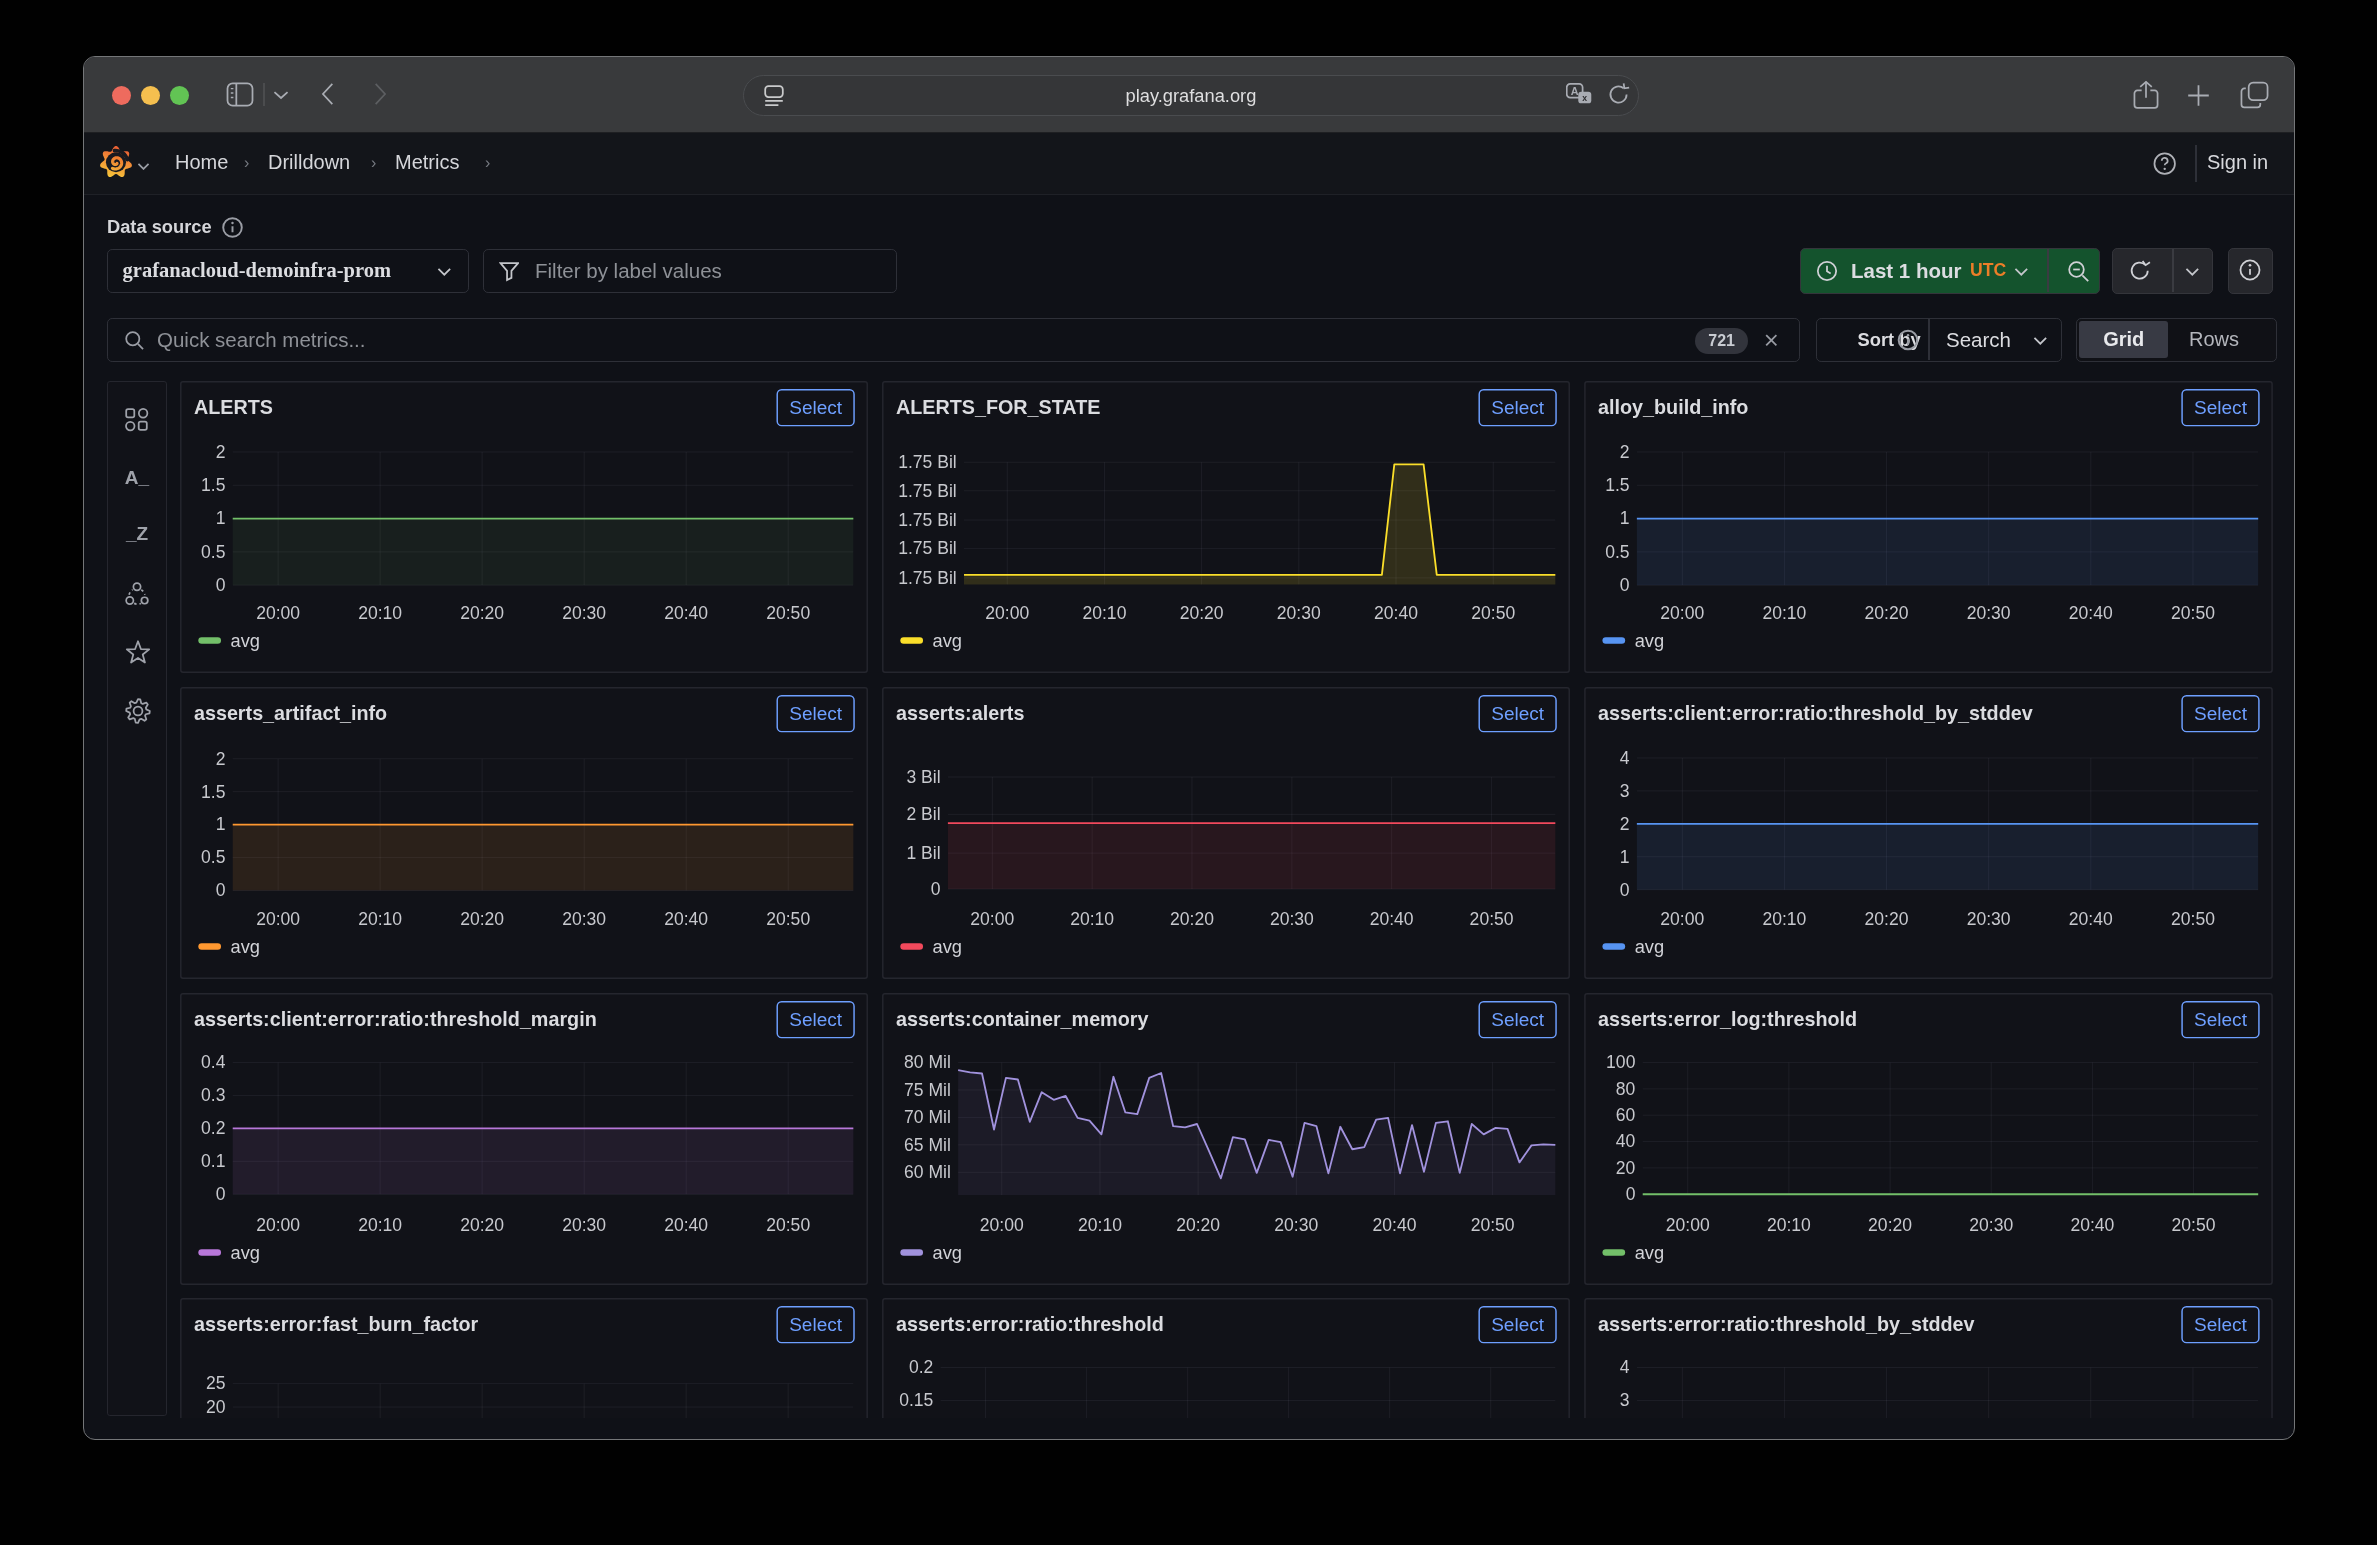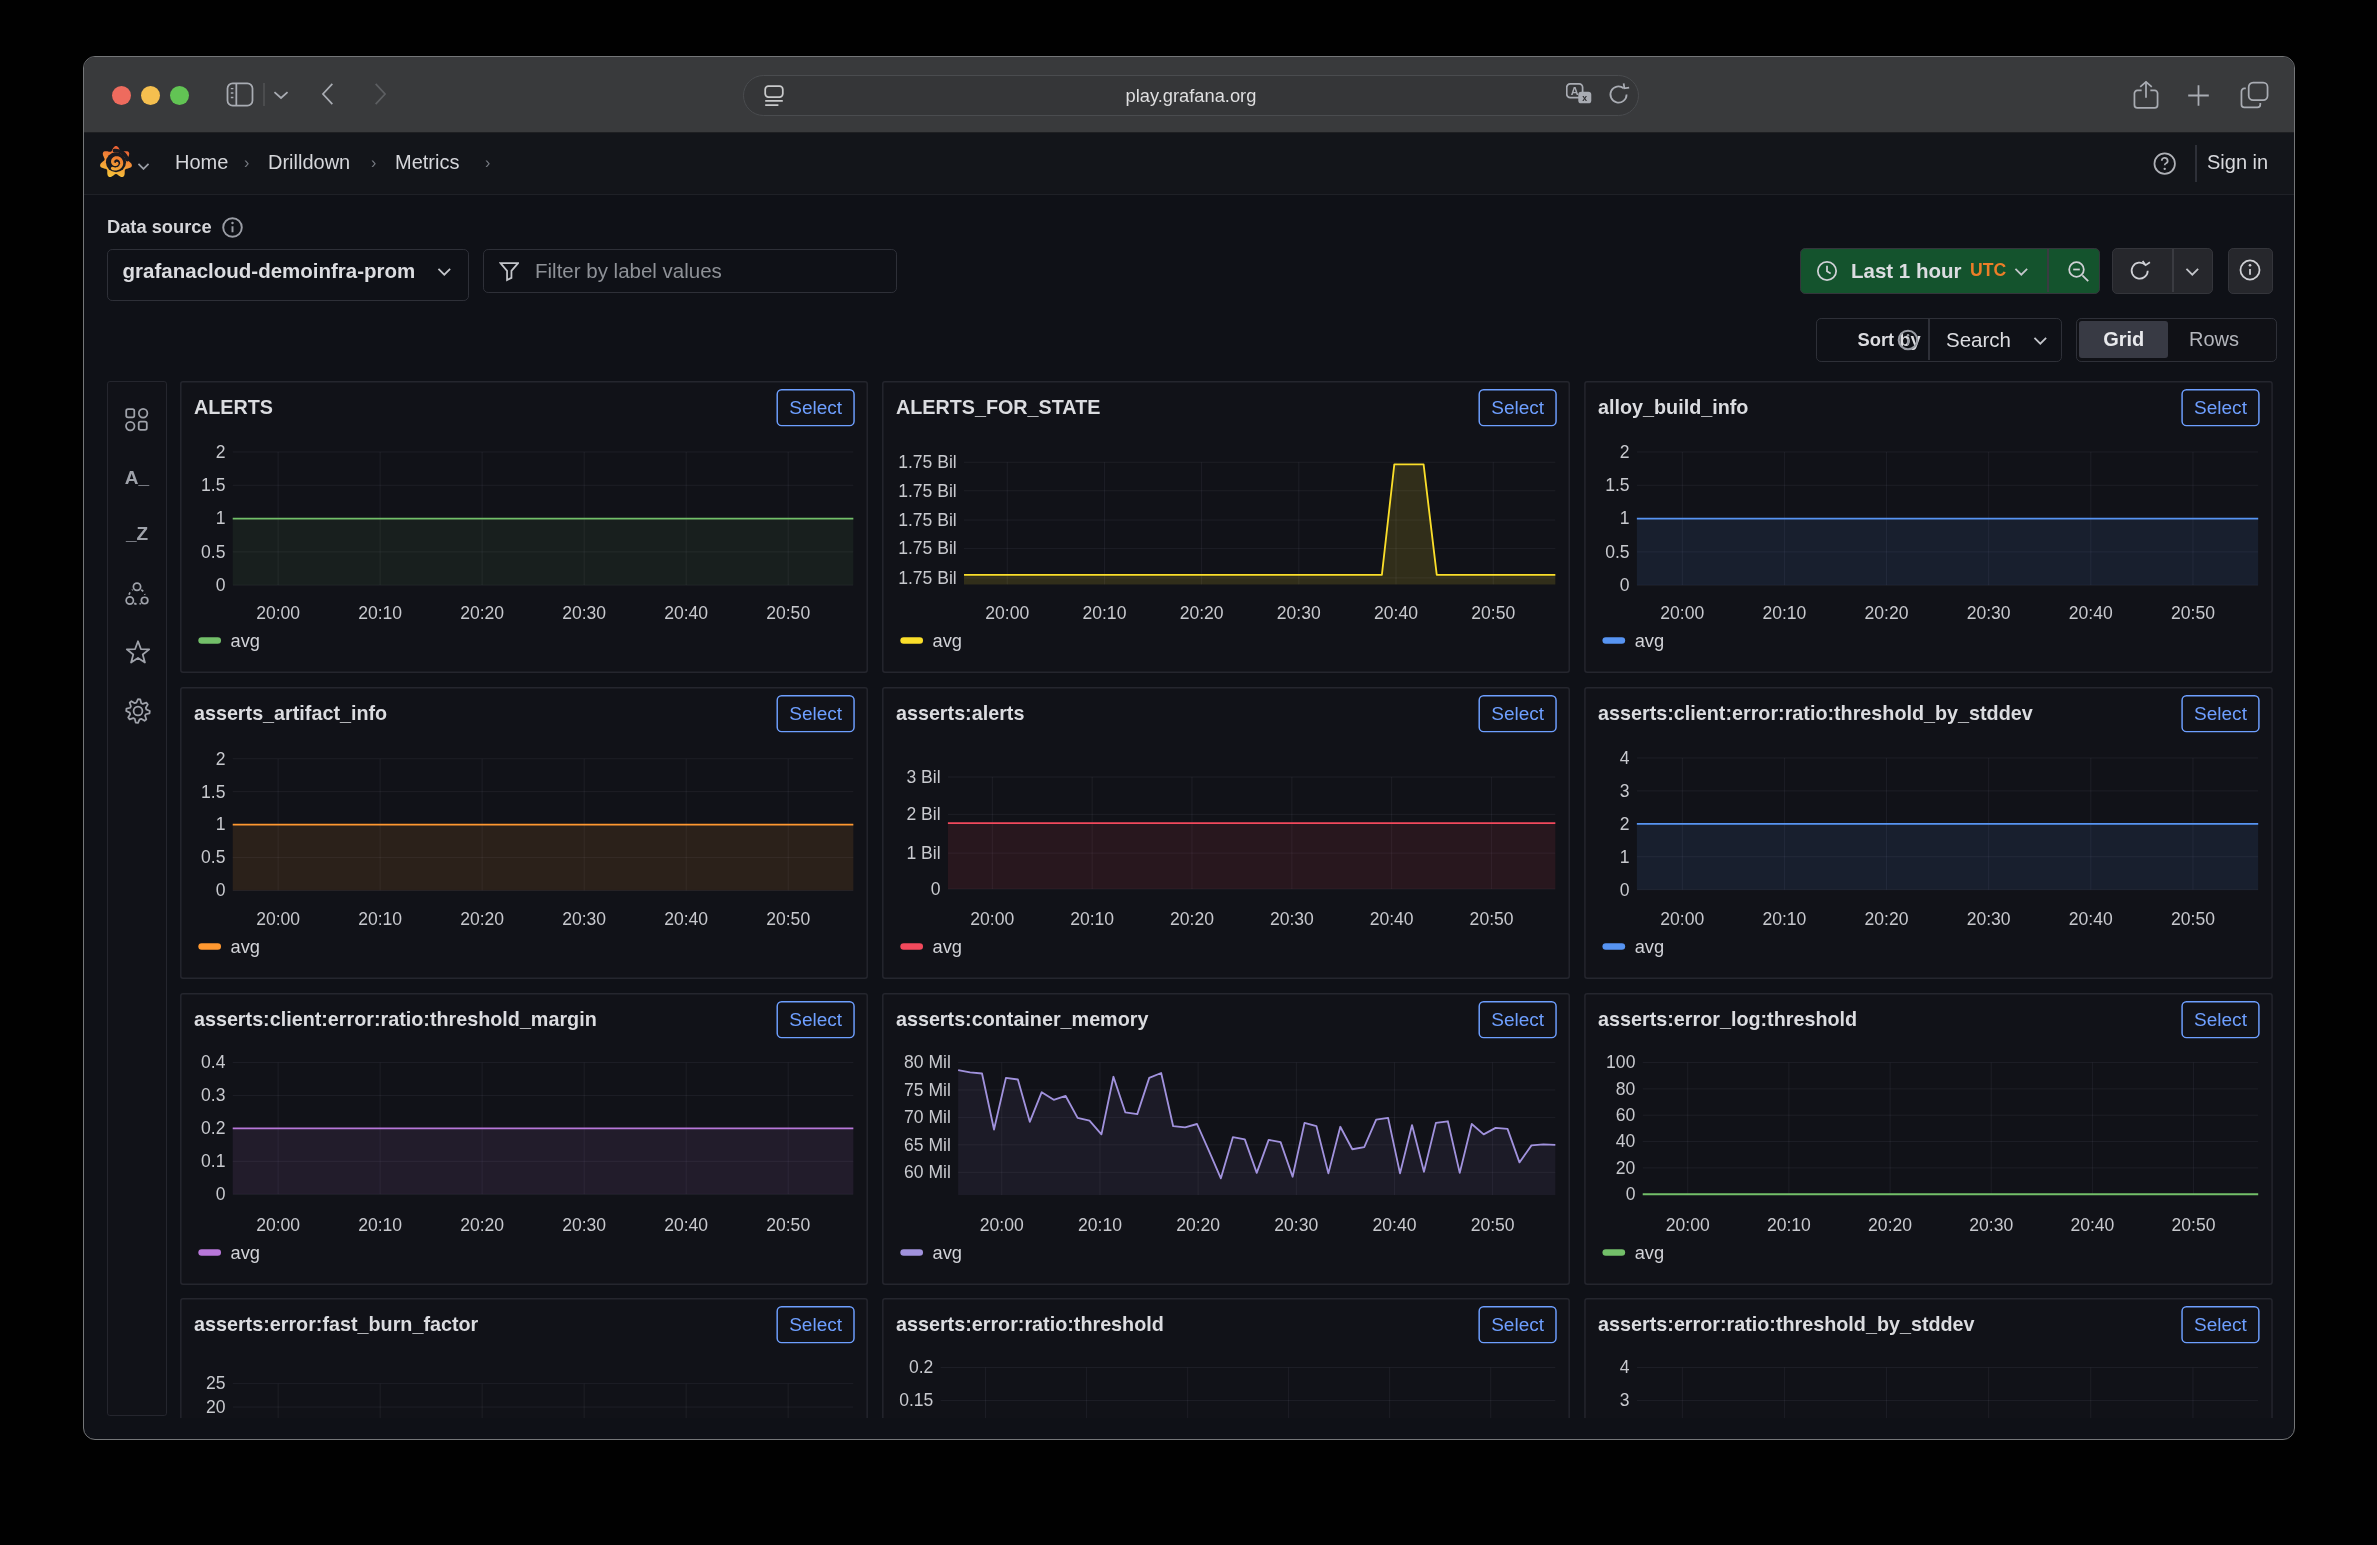--- a/index.html
+++ b/index.html
@@ -109,21 +109,21 @@
     <div style="position:absolute;left:2111px;top:11.7px;width:1.5px;height:37px;background:#2e3038"></div>
     <span class="crumb" style="left:2123px;color:#d8d9dd">Sign in</span>
   </div>
 
   <div style="position:absolute;left:23px;top:159px;color:#d5d6da;font-size:18.3px;font-weight:600;">Data source</div>
   <svg class="ic" style="position:absolute;left:138px;top:160px;stroke:#9a9da5" width="21" height="21" viewBox="0 0 26 26" stroke-width="2">
     <circle cx="13" cy="13" r="11.5"></circle>
       <line x1="13" y1="11.5" x2="13" y2="19"></line>
       <circle cx="13" cy="7.5" r="1.5" fill="#9a9da5" stroke="none"></circle>
   </svg>
-  <div class="box" style="left:23px;top:192px;width:362px;height:52px;">
+  <div class="box" style="left:23px;top:192px;width:362px;height:44px;font-family:Liberation Serif, serif;">
     <span style="position:absolute;left:14.6px;line-height:41px;font-size:20.5px;font-weight:600;color:#dcdde1;">grafanacloud-demoinfra-prom</span>
     <svg class="ic" style="position:absolute;right:16px;top:17px;stroke:#c4c6cb" width="14.6" height="9.5" viewBox="0 0 20 13" stroke-width="2.2">
         <polyline points="2,2.5 10,10.5 18,2.5"></polyline>
       </svg>
   </div>
   <div class="box" style="left:399px;top:192px;width:414px;height:44px;">
     <svg class="ic" style="position:absolute;left:14.6px;top:11px;stroke:#c4c6cb" width="20.5" height="20.5" viewBox="0 0 28 28" stroke-width="2.2">
         <path d="M2 3 H26 L17 13.5 V23 L11 26 V13.5 Z"></path>
       </svg>
     <span class="ph" style="position:absolute;left:51px;line-height:41px;">Filter by label values</span>
@@ -157,20 +157,32 @@
       </svg>
   </div>
   <div class="box" style="left:2144px;top:191px;width:45px;height:46px;background:#26272c;border-color:#34353b;">
     <svg class="ic" style="position:absolute;left:10.2px;top:9.5px;stroke:#d0d1d6" width="22" height="22" viewBox="0 0 30 30" stroke-width="2.2">
         <circle cx="15" cy="15" r="13"></circle>
         <line x1="15" y1="13.5" x2="15" y2="21.5"></line>
         <circle cx="15" cy="8.5" r="1.8" fill="#d0d1d6" stroke="none"></circle>
       </svg>
   </div>
 
+  <div class="box" style="left:23px;top:261px;width:1693px;height:44px;">
+    <svg class="ic" style="position:absolute;left:16px;top:11px;stroke:#9a9da5" width="20.5" height="20.5" viewBox="0 0 28 28">
+        <circle cx="12" cy="12" r="9"></circle>
+        <line x1="19" y1="19" x2="26" y2="26"></line>
+      </svg>
+    <span class="ph" style="position:absolute;left:49px;line-height:41px;">Quick search metrics...</span>
+    <div style="position:absolute;right:51px;top:8.8px;height:26px;padding:0 13px;background:#32343c;border-radius:13px;color:#c9ccd2;font-size:16px;font-weight:600;line-height:26px;">721</div>
+    <svg class="ic" style="position:absolute;right:20.5px;top:14px;stroke:#9a9da5" width="14.6" height="14.6" viewBox="0 0 20 20" stroke-width="2.2">
+        <line x1="3" y1="3" x2="17" y2="17"></line>
+        <line x1="17" y1="3" x2="3" y2="17"></line>
+      </svg>
+  </div>
   <div class="box" style="left:1732px;top:261px;width:246px;height:44px;">
     <span style="position:absolute;left:14.6px;line-height:41px;font-size:18.3px;font-weight:600;color:#dcdde1;margin-left:26px;">Sort by</span>
     <svg class="ic" style="position:absolute;left:80px;top:10.2px;stroke:#9a9da5" width="22" height="22" viewBox="0 0 26 26" stroke-width="2">
         <circle cx="13" cy="13" r="11"></circle>
         <line x1="13" y1="11.5" x2="13" y2="19"></line>
         <circle cx="13" cy="7.5" r="1.5" fill="#9a9da5" stroke="none"></circle>
       </svg>
     <div style="position:absolute;left:111px;top:0;width:1.5px;height:41px;background:#2e3038"></div>
     <span style="position:absolute;left:129px;line-height:41px;font-size:20.5px;color:#dcdde1;">Search</span>
     <svg class="ic" style="position:absolute;right:13px;top:17px;stroke:#c4c6cb" width="14.6" height="9.5" viewBox="0 0 20 13" stroke-width="2.2">

